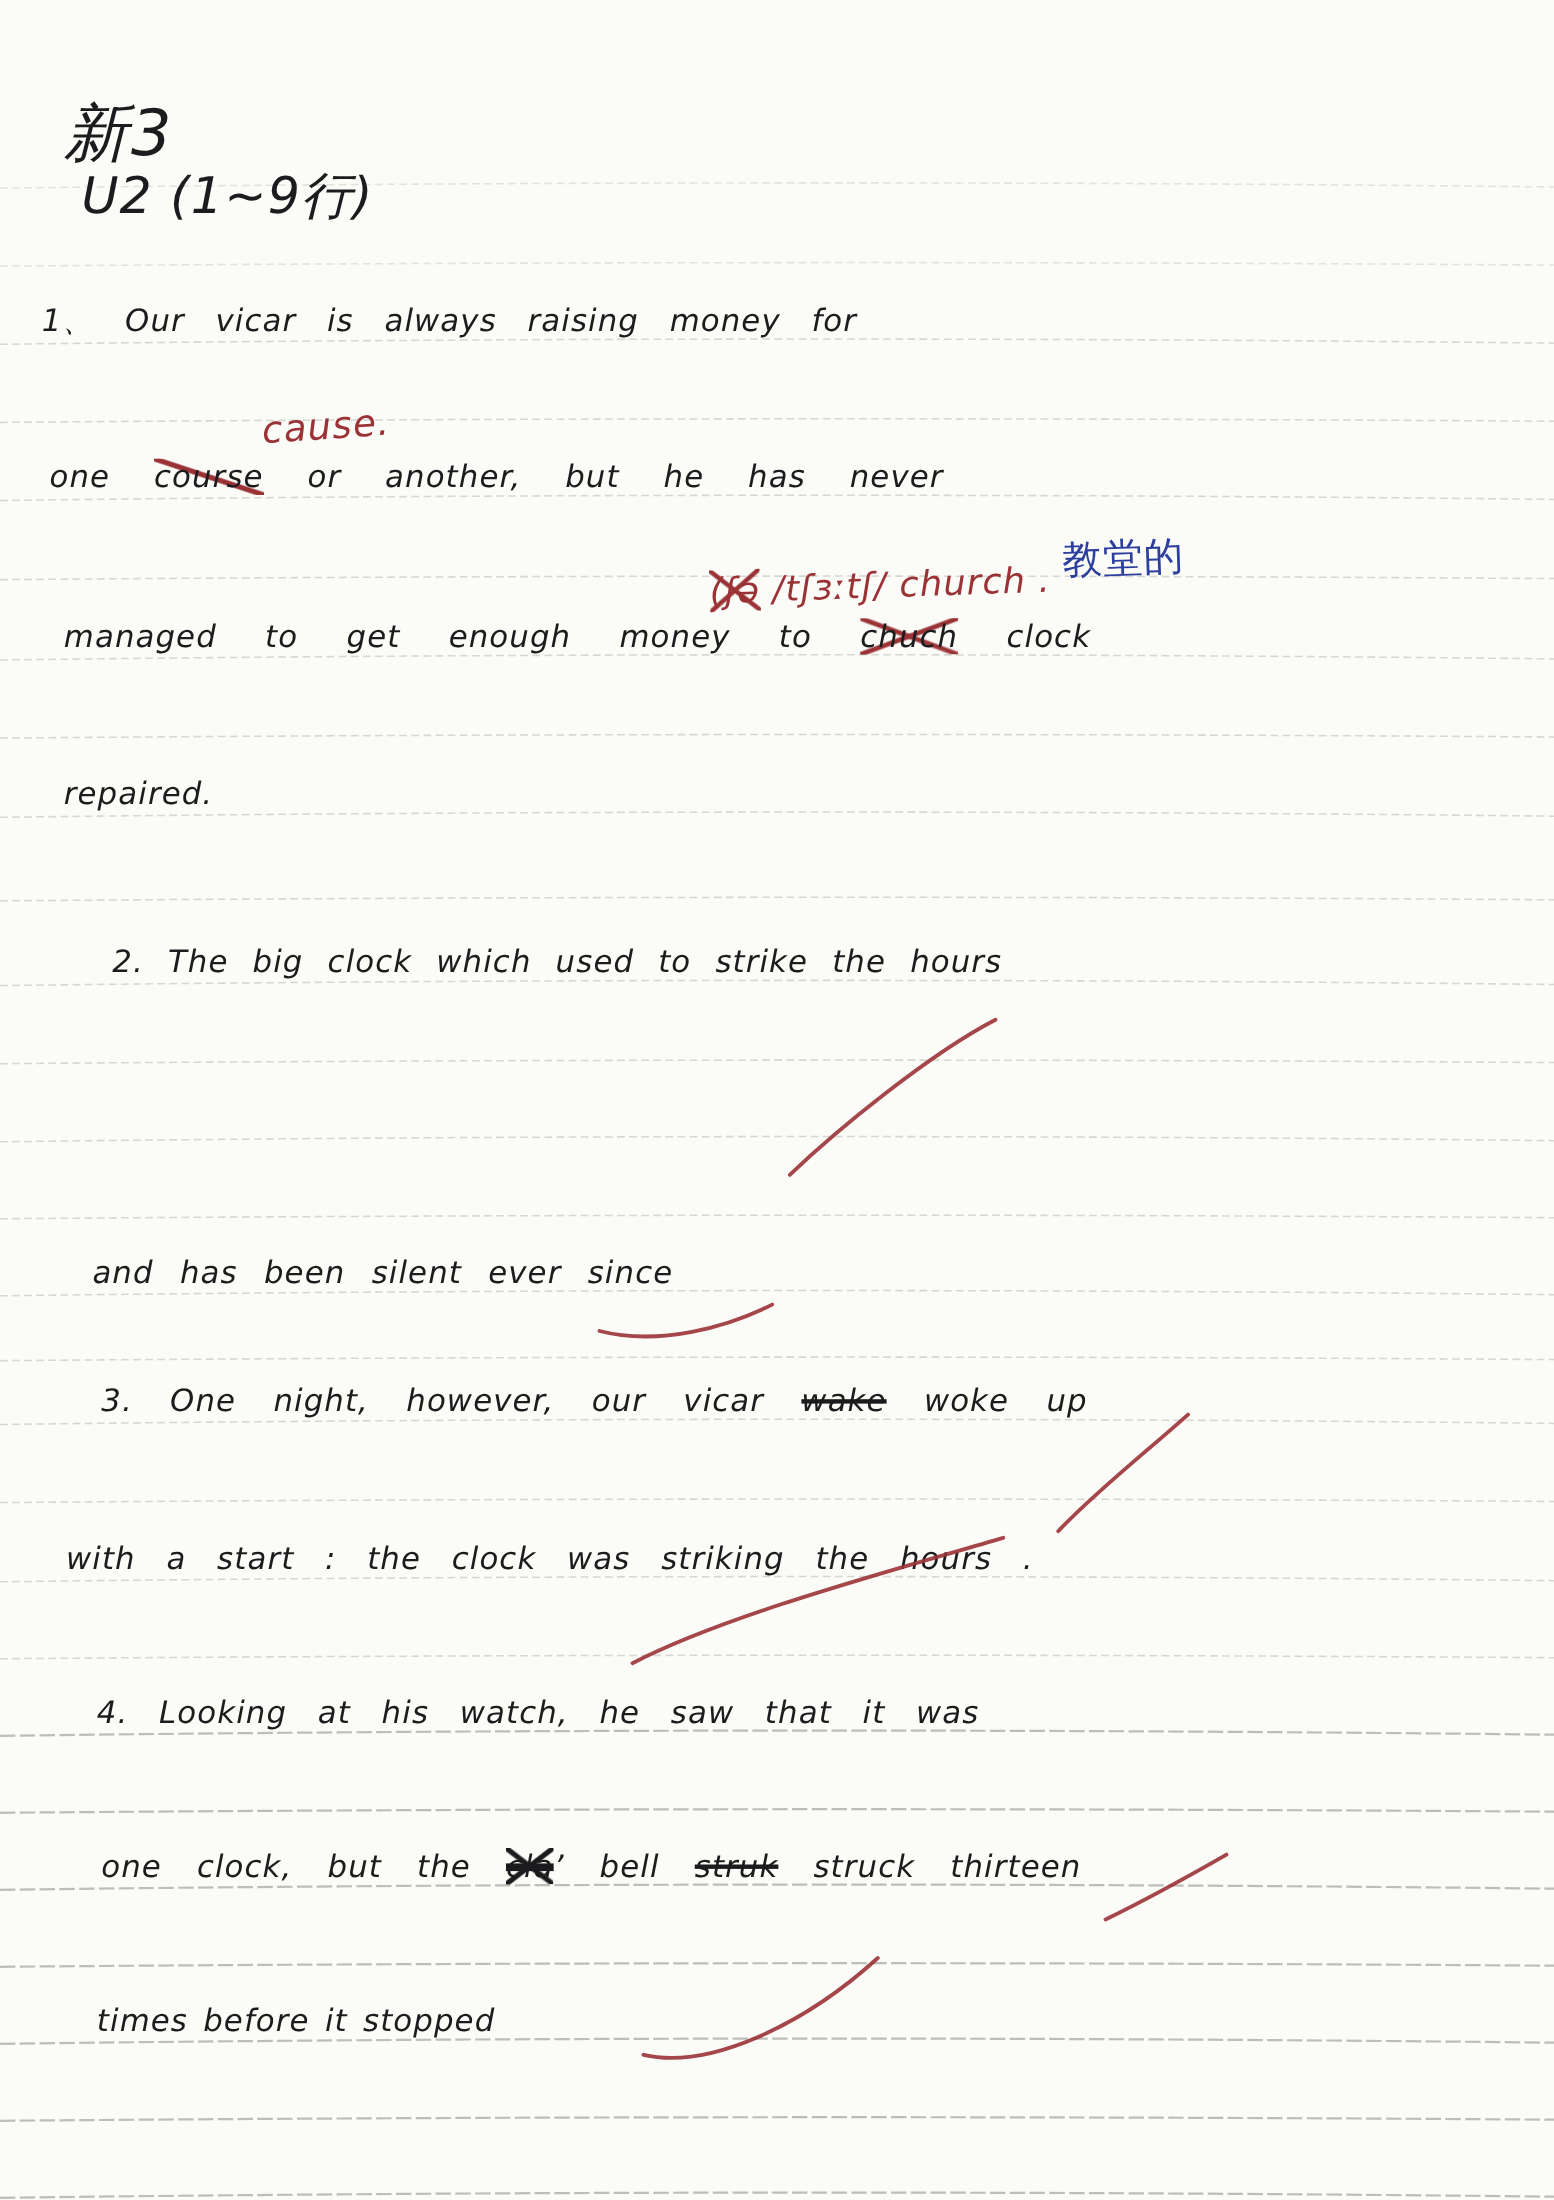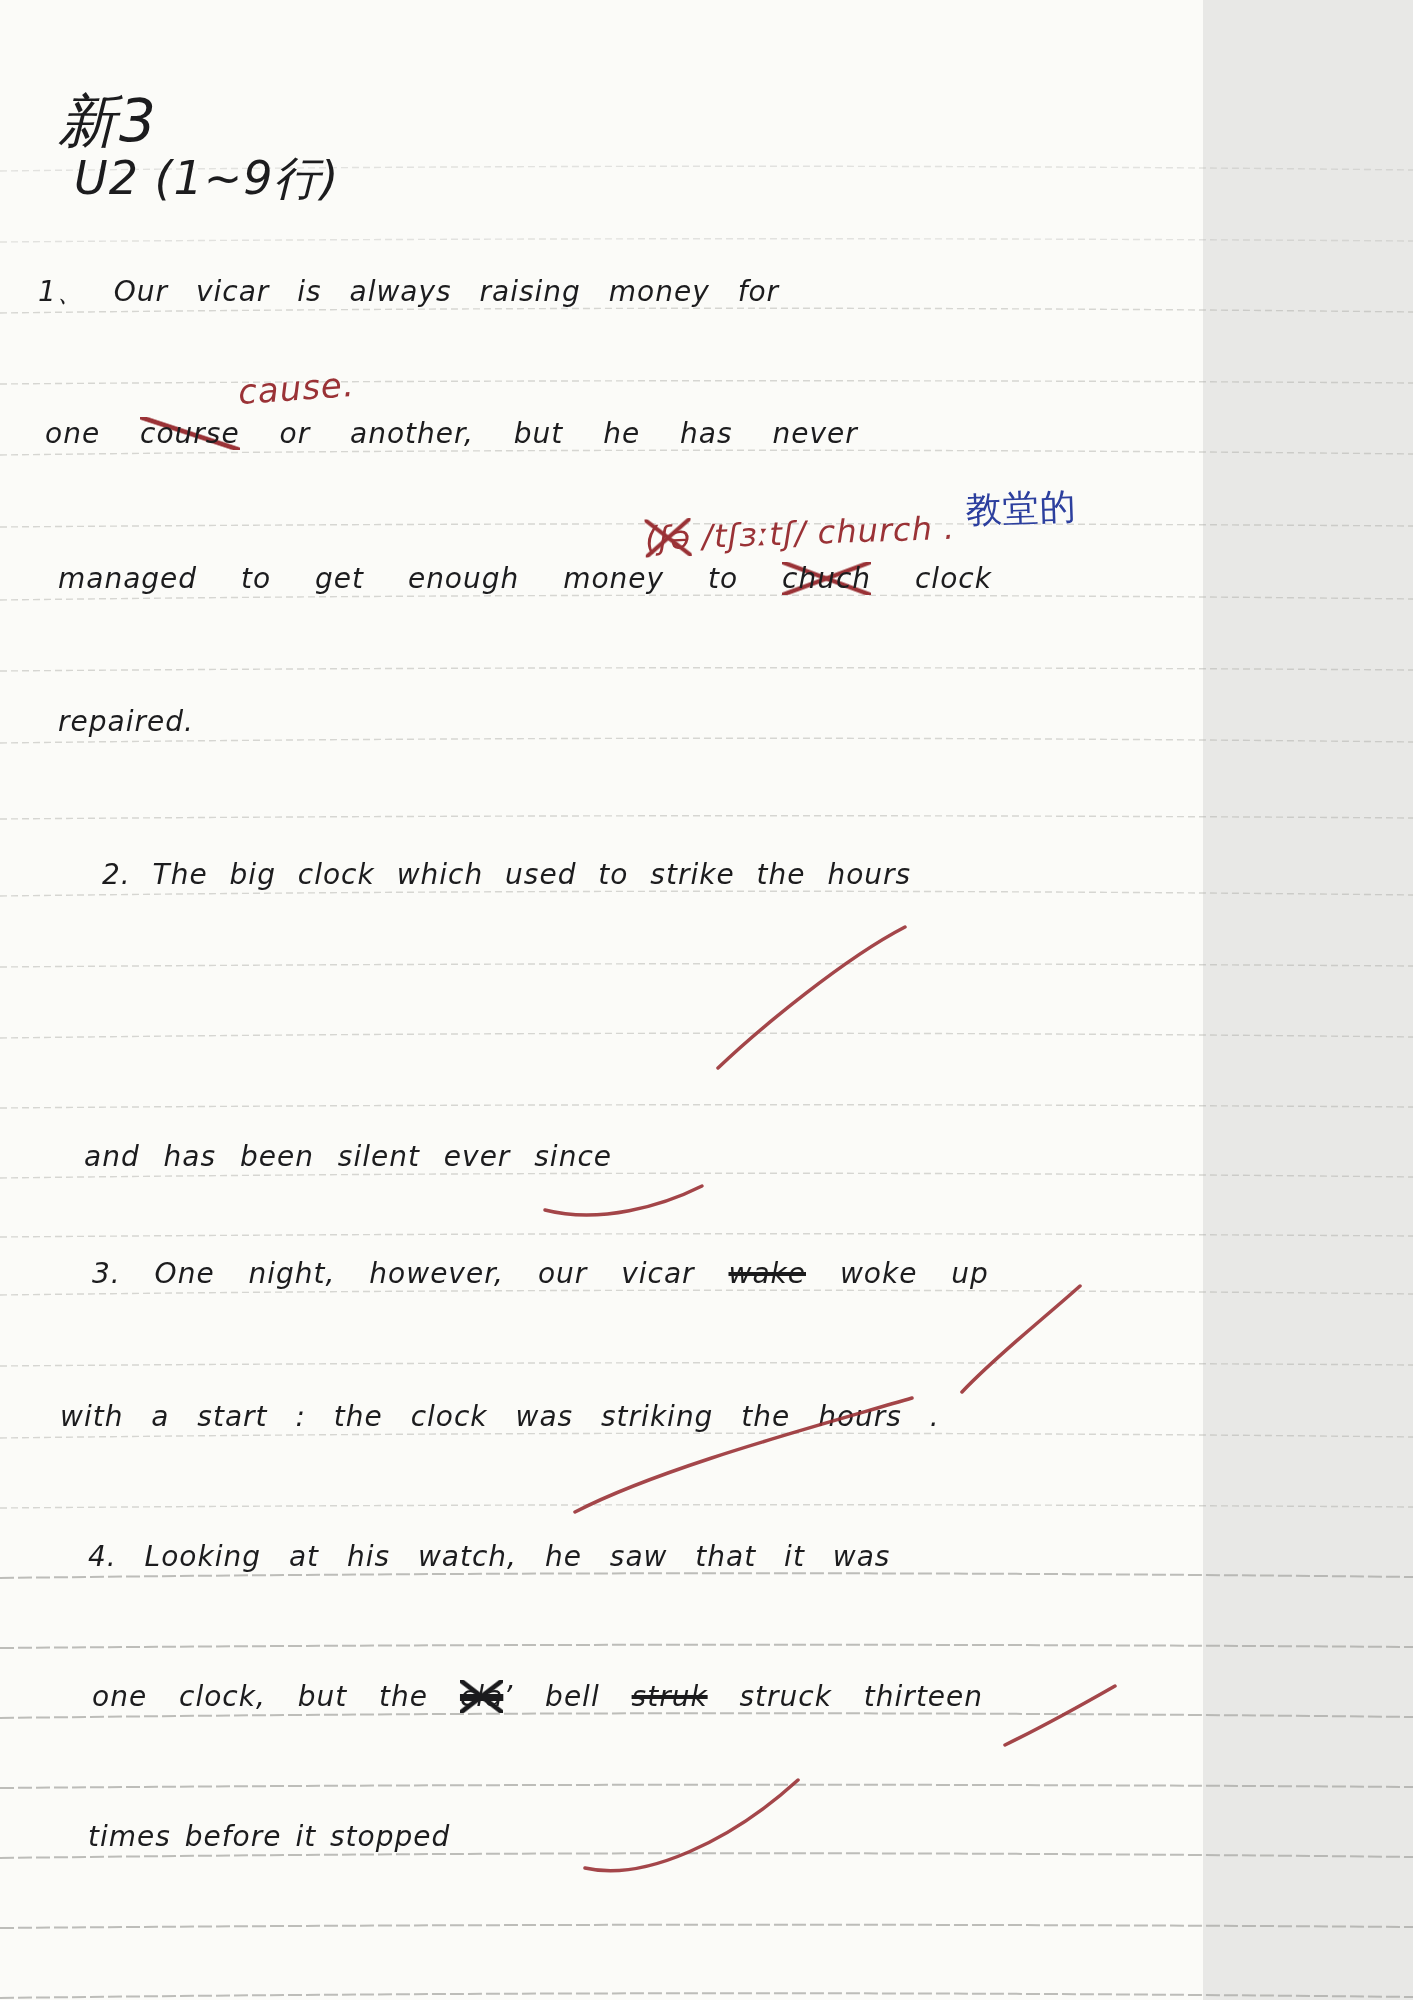--- a/index.html
+++ b/index.html
@@ -2,21 +2,21 @@
 <html><head>
 <meta charset="utf-8">
 <style>
   html,body{margin:0;padding:0;}
   body{
     width:1413px;height:2000px;overflow:hidden;
     background:#e8e8e6;
     font-family:"DejaVu Sans",sans-serif;
   }
   .page{
-    position:relative;width:1203px;height:2000px;
+    position:relative;width:1413px;height:2000px;
     background:radial-gradient(ellipse at 52% 38%, #fdfdfb 55%, #f5f5f1 92%, #ededê8 100%);
     background-color:#fbfbf8;
   }
   svg.layer{position:absolute;left:0;top:0;pointer-events:none;}
   .rules{z-index:1;}
   .marks{z-index:6;}
   .hw{
     position:absolute;z-index:4;
     font-style:italic;
     font-size:28px;line-height:1;

